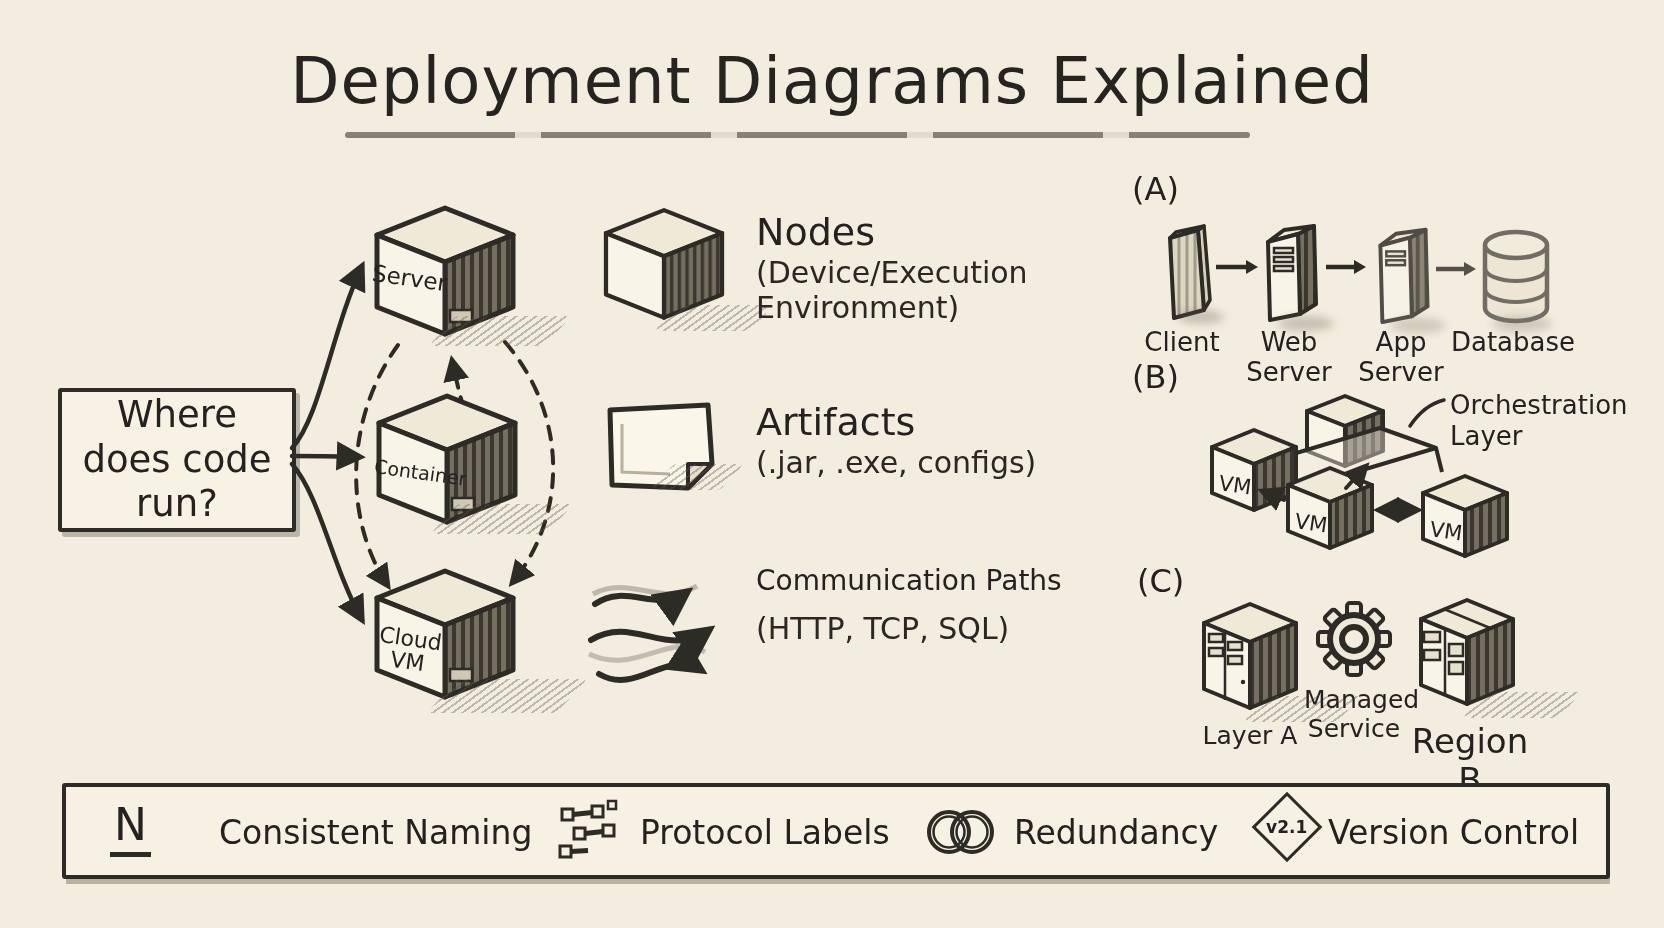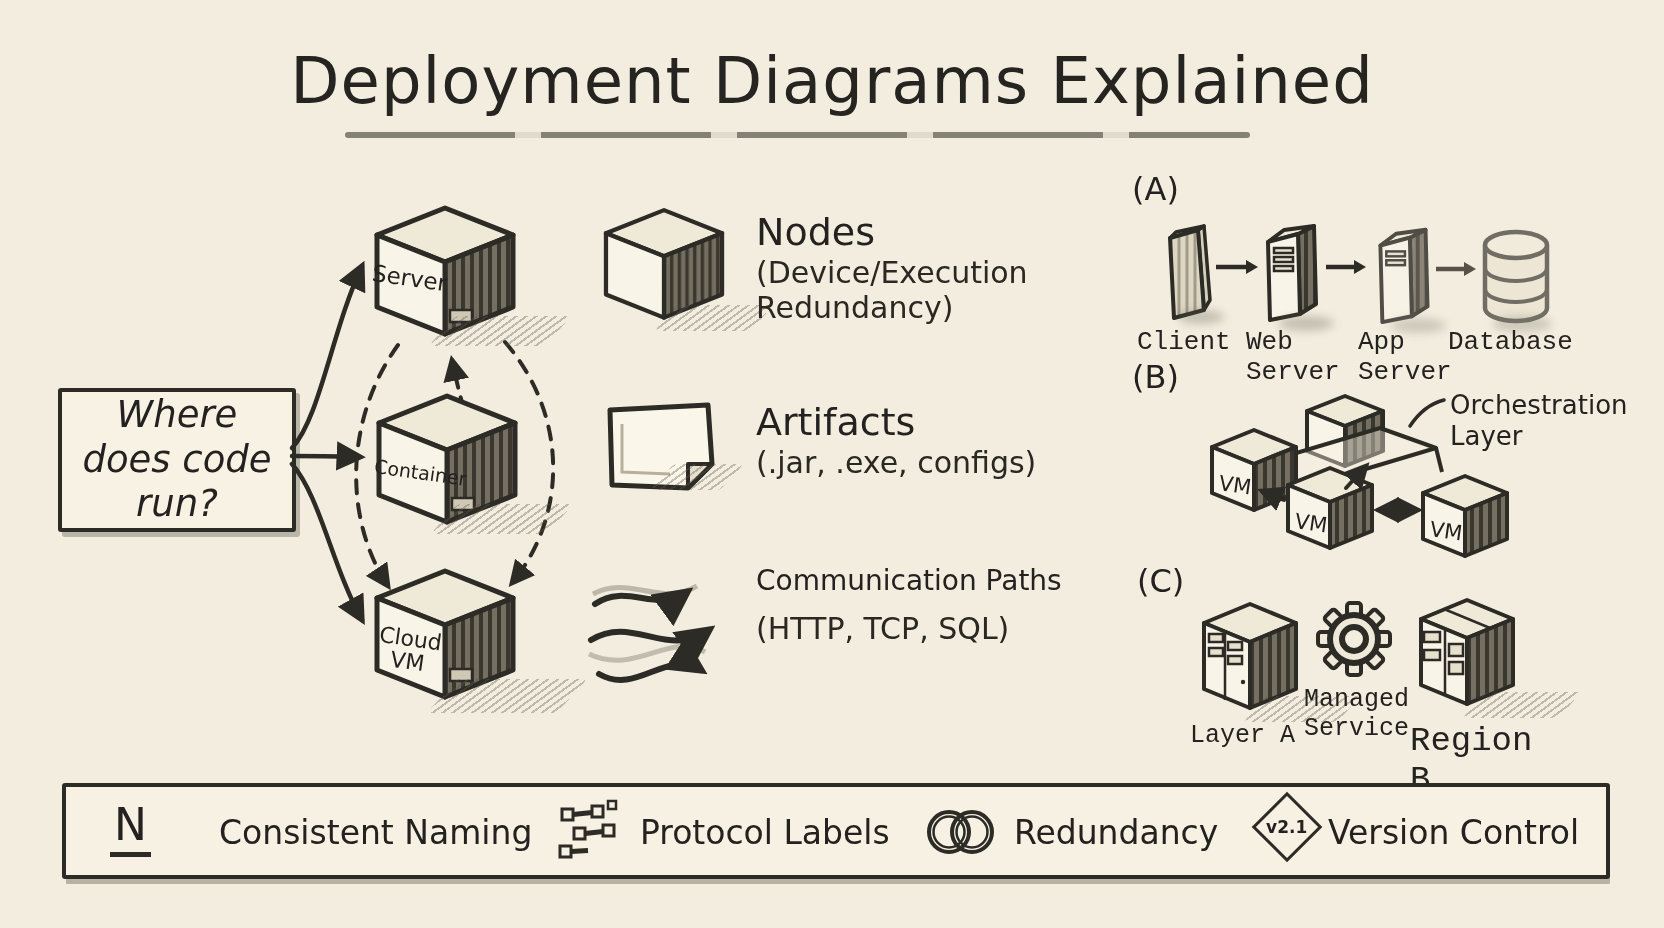--- a/index.html
+++ b/index.html
@@ -8,32 +8,32 @@
     background:#f2edde; color:#2d2b26;
     font-family:"DejaVu Sans","Liberation Sans",sans-serif;
   }
   .abs{position:absolute;}
   
   .title{left:0;right:0;top:44px;text-align:center;font-size:64px;letter-spacing:1px;color:#262420;}
   .title-underline{left:345px;top:132px;width:905px;height:6px;border-radius:3px;
     background:repeating-linear-gradient(90deg,rgba(98,93,82,.75) 0 170px,rgba(98,93,82,.12) 170px 196px);}
   .qbox{left:58px;top:388px;width:230px;height:136px;background:#f7f2e3;border:4px solid #2d2b26;
     border-radius:3px;box-shadow:4px 5px 0 rgba(80,76,66,.35);display:flex;align-items:center;justify-content:center;}
-  .qbox-text{font-size:37px;text-align:center;line-height:1.2;width:200px;color:#242220;font-style:italic;}
+  .qbox-text{font-size:37px;text-align:center;line-height:1.2;width:200px;color:#242220;}
   .cube-wrap{width:150px;height:150px;}
   .cube-label{position:absolute;left:2px;top:64px;width:74px;text-align:center;
     transform:rotate(8deg);font-size:23px;line-height:1.05;color:#242220;}
   .cube-label.small{font-size:19px;top:72px;}
   .cube-label.two{font-size:22px;top:62px;}
   .scribble{position:absolute;background:repeating-linear-gradient(115deg,rgba(92,86,74,.35) 0 3px,transparent 3px 9px);
     transform:skewX(-42deg);border-radius:4px;}
   .legend-term{font-size:38px;color:#242220;}
   .legend-detail{font-size:30px;line-height:1.15;color:#2a2823;}
   .ex-label{font-size:32px;color:#242220;}
-  .node-label{position:absolute;font-size:26px;line-height:1.15;color:#242220;font-family:Liberation Mono, monospace;}
+  .node-label{position:absolute;text-align:center;font-size:26px;line-height:1.15;color:#242220;}
   .annotation{font-size:26px;line-height:1.2;color:#242220;}
   .bar{left:62px;top:783px;width:1540px;height:88px;background:#f6f1e2;border:4px solid #2d2b26;border-radius:3px;
     box-shadow:2px 7px 0 -2px rgba(112,106,92,.45);}
   .bar-label{position:absolute;top:26px;font-size:33px;color:#242220;white-space:nowrap;}
   .n-glyph{position:absolute;left:44px;top:12px;font-size:44px;color:#242220;border-bottom:5px solid #2d2b26;padding:0 4px 2px 4px;}
   .diamond{position:absolute;left:1196px;top:15px;width:44px;height:44px;border:3.5px solid #2d2b26;
     transform:rotate(45deg);background:#f6f1e2;display:flex;align-items:center;justify-content:center;}
   .diamond span{transform:rotate(-45deg);font-size:17px;font-weight:bold;color:#242220;}
   .softshadow{position:absolute;background:rgba(104,98,85,.32);filter:blur(4px);border-radius:50%;}
   
@@ -121,21 +121,21 @@
 
   <div class="abs" style="left:600px;top:205px;width:135px;height:140px">
     <div class="scribble" style="left:66px;top:100px;width:96px;height:26px"></div>
     <svg width="128" height="128" viewBox="0 0 150 150">
       <polygon class="f-top" points="75,6 143,33 75,60 7,33"></polygon>
       <polygon class="f-right" points="75,60 143,33 143,105 75,132"></polygon>
       <polygon class="f-left" points="7,33 75,60 75,132 7,105"></polygon>
     </svg>
   </div>
   <div class="abs legend-term" style="left:756px;top:210px">Nodes</div>
-  <div class="abs legend-detail" style="left:756px;top:256px;width:280px">(Device/Execution Redundancy)</div>
+  <div class="abs legend-detail" style="left:756px;top:256px;width:280px">(Device/Execution Environment)</div>
 
   <div class="abs" style="left:602px;top:398px">
     <div class="scribble" style="left:60px;top:66px;width:70px;height:26px"></div>
     <svg width="118" height="96" viewBox="0 0 118 96">
       <path d="M 8,12 L 106,7 L 110,66 L 86,90 L 10,87 Z" fill="#faf6e9" stroke="#2d2b26" stroke-width="5" stroke-linejoin="round"></path>
       <path d="M 110,66 L 86,66 L 86,90 Z" fill="#e6dfcc" stroke="#2d2b26" stroke-width="4" stroke-linejoin="round"></path>
       <path d="M 20,26 L 20,74 L 68,76" fill="none" stroke="#b8b09c" stroke-width="3"></path>
     </svg>
   </div>
   <div class="abs legend-term" style="left:756px;top:400px">Artifacts</div>

